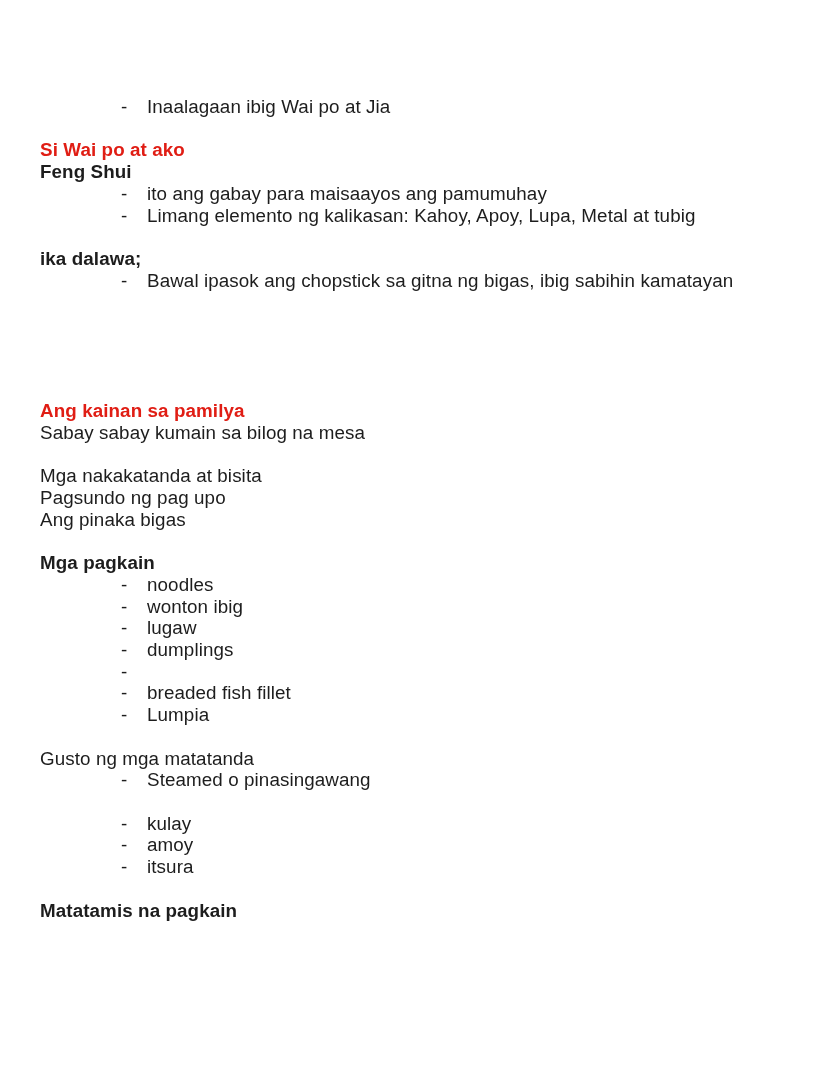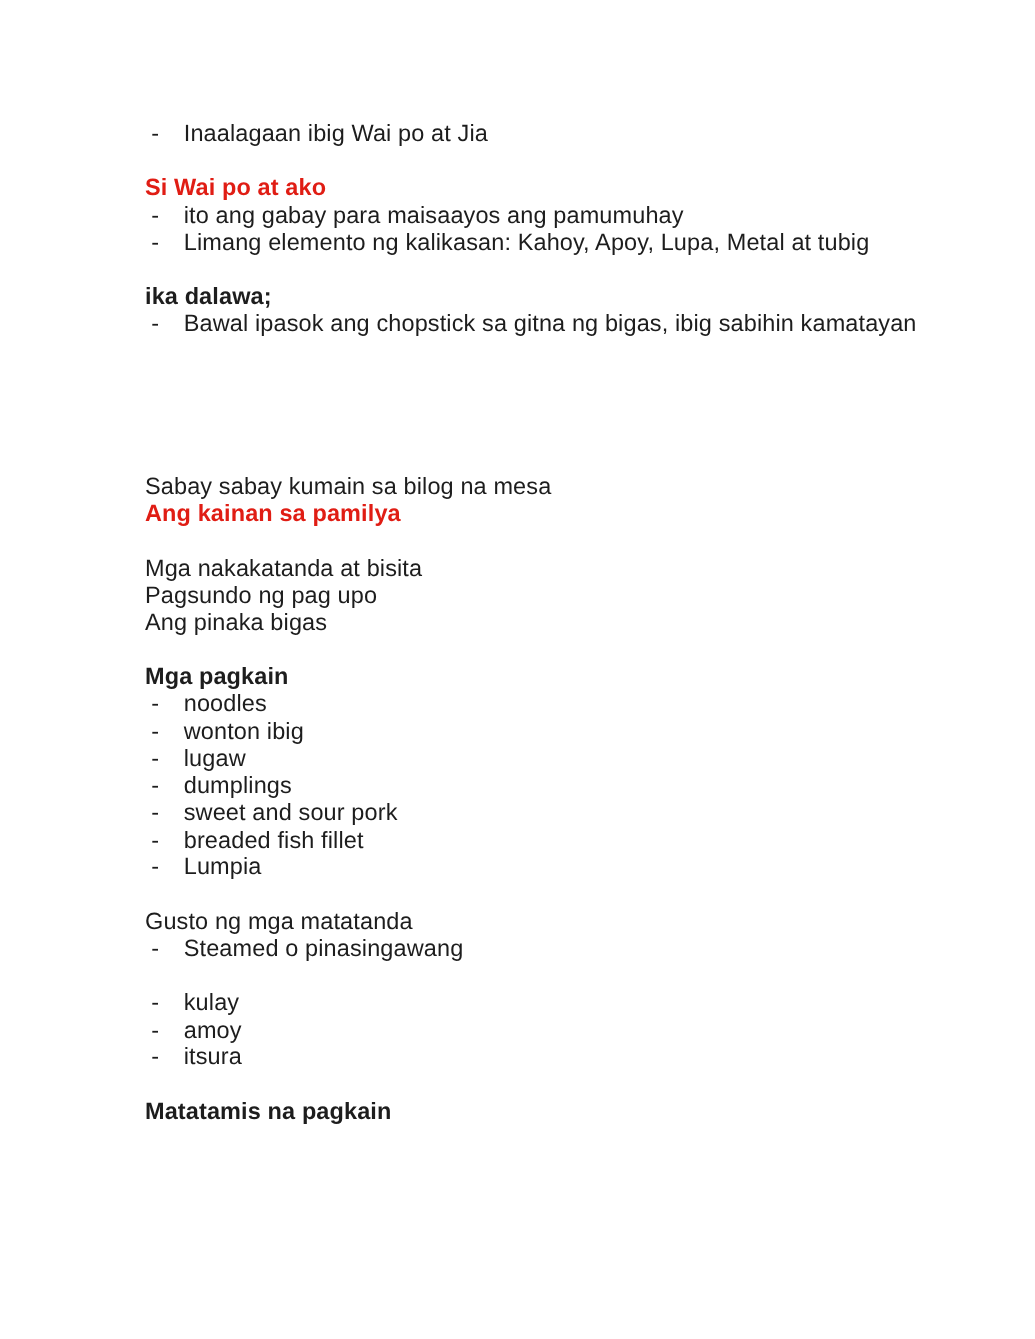--- a/index.html
+++ b/index.html
@@ -16,21 +16,21 @@
   .doc {
     position: absolute;
     top: 96px; left: 0; right: 0;
   }
   .line {
     position: relative;
     height: 21.72px;
     line-height: 21.72px;
     font-size: 18.8px;
     color: var(--text-color, #1d1d1d);
-    padding-left: 116px;
+    padding-left: 40px;
     white-space: nowrap;
     letter-spacing: 0.1px;
   }
   .style-bold { font-weight: bold; }
   .style-red-bold { font-weight: bold; color: var(--red-color, #e01d14); }
   .style-bullet { padding-left: 147px; }
   .style-bullet .dash {
     position: absolute;
     left: 121px; top: 0;
     color: var(--text-color, #1d1d1d);
@@ -38,43 +38,44 @@
   .style-blank { }
 </style>
 </head>
 <body>
 
 <div class="page">
   <div class="doc">
       <div class="line style-bullet"><span class="dash">-</span><span>Inaalagaan ibig Wai po at Jia</span></div>
       <div class="line style-blank"><span></span></div>
       <div class="line style-red-bold"><span>Si Wai po at ako</span></div>
+      <div class="line style-bold"><span>Feng Shui</span></div>
       <div class="line style-bullet"><span class="dash">-</span><span>ito ang gabay para maisaayos ang pamumuhay</span></div>
       <div class="line style-bullet"><span class="dash">-</span><span>Limang elemento ng kalikasan: Kahoy, Apoy, Lupa, Metal at tubig</span></div>
       <div class="line style-blank"><span></span></div>
       <div class="line style-bold"><span>ika dalawa;</span></div>
       <div class="line style-bullet"><span class="dash">-</span><span>Bawal ipasok ang chopstick sa gitna ng bigas, ibig sabihin kamatayan</span></div>
       <div class="line style-blank"><span></span></div>
       <div class="line style-blank"><span></span></div>
       <div class="line style-blank"><span></span></div>
       <div class="line style-blank"><span></span></div>
       <div class="line style-blank"><span></span></div>
+      <div class="line style-red-bold"><span>Ang kainan sa pamilya</span></div>
       <div class="line style-body"><span>Sabay sabay kumain sa bilog na mesa</span></div>
-      <div class="line style-red-bold"><span>Ang kainan sa pamilya</span></div>
       <div class="line style-blank"><span></span></div>
       <div class="line style-body"><span>Mga nakakatanda at bisita</span></div>
       <div class="line style-body"><span>Pagsundo ng pag upo</span></div>
       <div class="line style-body"><span>Ang pinaka bigas</span></div>
       <div class="line style-blank"><span></span></div>
       <div class="line style-bold"><span>Mga pagkain</span></div>
       <div class="line style-bullet"><span class="dash">-</span><span>noodles</span></div>
       <div class="line style-bullet"><span class="dash">-</span><span>wonton ibig</span></div>
       <div class="line style-bullet"><span class="dash">-</span><span>lugaw</span></div>
       <div class="line style-bullet"><span class="dash">-</span><span>dumplings</span></div>
-      <div class="line style-bullet"><span class="dash">-</span><span>sweet and sour pork</span></div>
+      <div class="line style-bullet"><span class="dash">-</span></div>
       <div class="line style-bullet"><span class="dash">-</span><span>breaded fish fillet</span></div>
       <div class="line style-bullet"><span class="dash">-</span><span>Lumpia</span></div>
       <div class="line style-blank"><span></span></div>
       <div class="line style-body"><span>Gusto ng mga matatanda</span></div>
       <div class="line style-bullet"><span class="dash">-</span><span>Steamed o pinasingawang</span></div>
       <div class="line style-blank"><span></span></div>
       <div class="line style-bullet"><span class="dash">-</span><span>kulay</span></div>
       <div class="line style-bullet"><span class="dash">-</span><span>amoy</span></div>
       <div class="line style-bullet"><span class="dash">-</span><span>itsura</span></div>
       <div class="line style-blank"><span></span></div>

